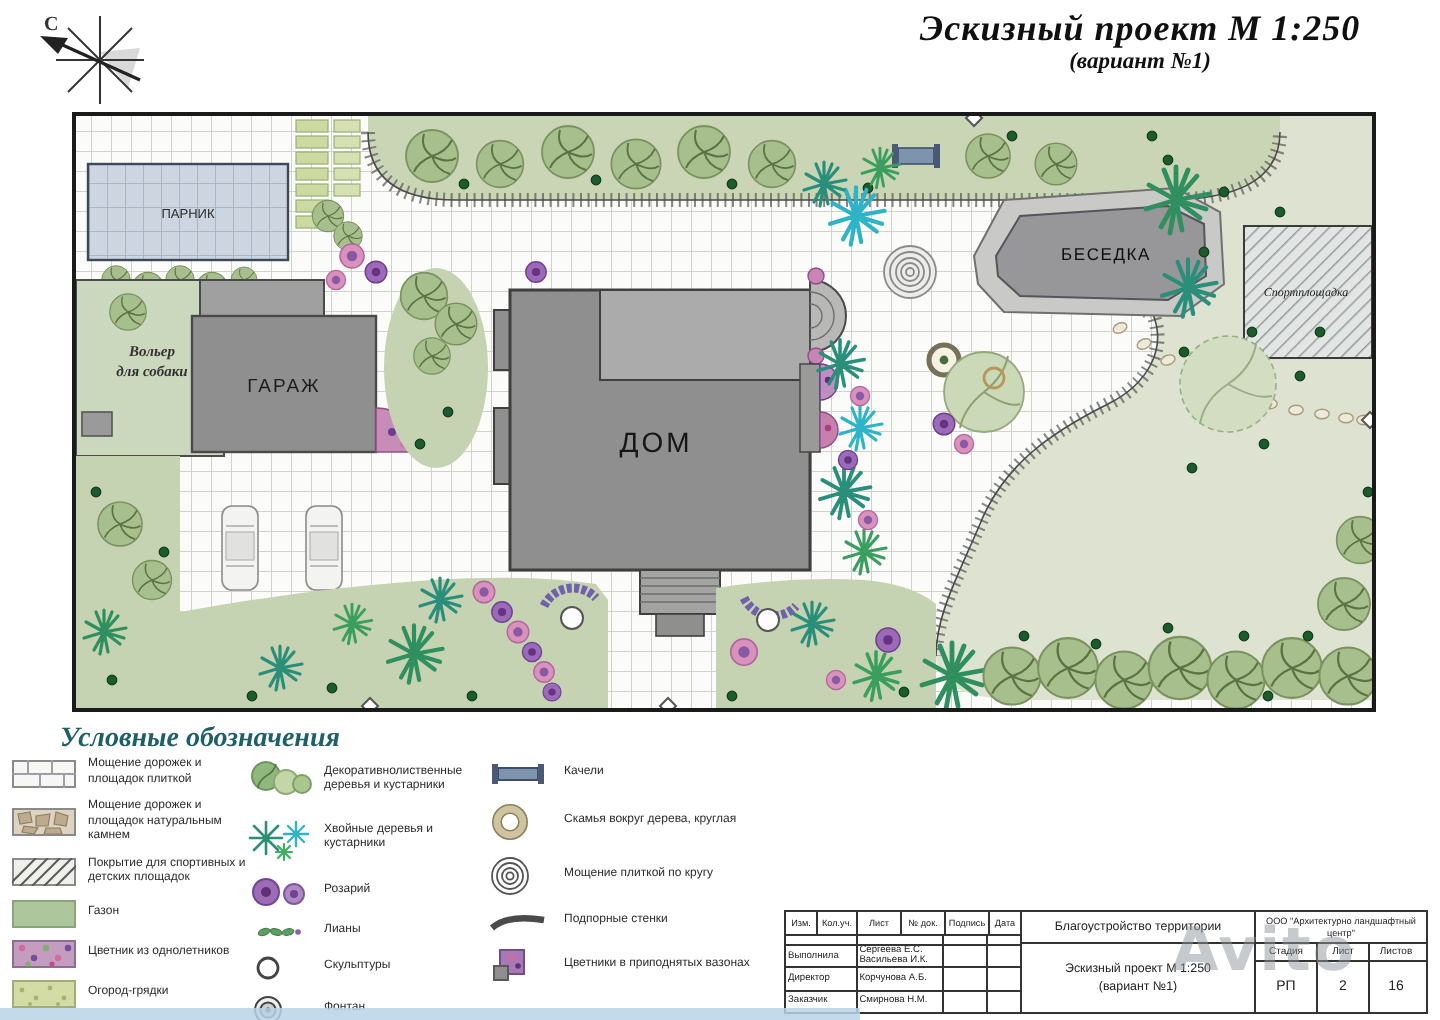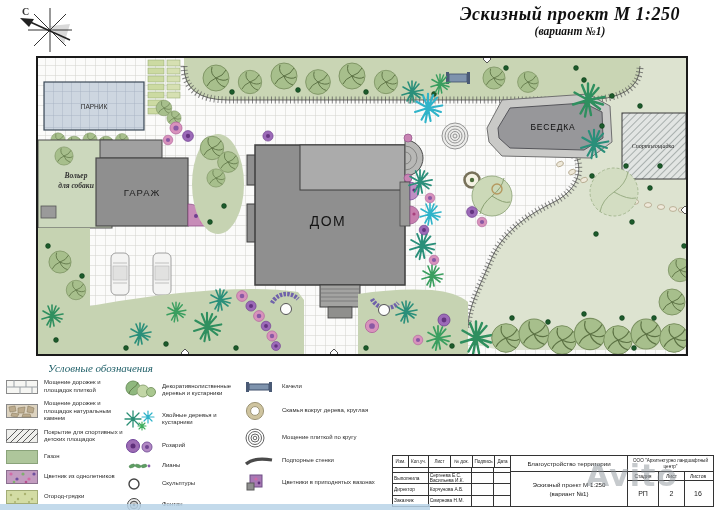--- a/index.html
+++ b/index.html
@@ -7,22 +7,22 @@
          font-family:"Liberation Sans",sans-serif;color:#222;}
   
   .main-title{position:absolute;left:424px;top:4px;width:292px;text-align:center;
               font-family:"Liberation Serif",serif;font-style:italic;font-weight:bold;color:#101010;}
   .main-title .t1{font-size:18px;letter-spacing:.5px;}
   .main-title .t2{font-size:11.5px;margin-top:0px;}
   .compass{position:absolute;left:12px;top:4px;}
   
   .plan{position:absolute;left:36px;top:56px;}
   
-  .legend-header{position:absolute;left:48px;top:362px;font-family:"Liberation Serif",serif;
-                 font-style:italic;font-weight:normal;font-size:11px;color:#1f5f68;}
+  .legend-header{position:absolute;left:30px;top:362px;font-family:"Liberation Serif",serif;
+                 font-style:italic;font-weight:bold;font-size:14px;color:#1f5f68;}
   .lg-col{position:absolute;display:flex;flex-direction:column;}
   .lg-col1{left:6px;top:379px;width:118px;}
   .lg-col2{left:124px;top:379px;width:118px;}
   .lg-col3{left:244px;top:379px;width:134px;}
   .lg-row{display:flex;align-items:center;margin-bottom:6px;}
   .lg-icon{flex:0 0 38px;display:flex;justify-content:flex-start;align-items:center;}
   .lg-label{font-size:6px;line-height:1.25;color:#2b2b2b;}
   
   .tb{position:absolute;left:392px;top:455px;width:320px;height:50px;border:1.5px solid #333;
       display:flex;font-size:5px;color:#222;background:rgba(255,255,255,.6);}

